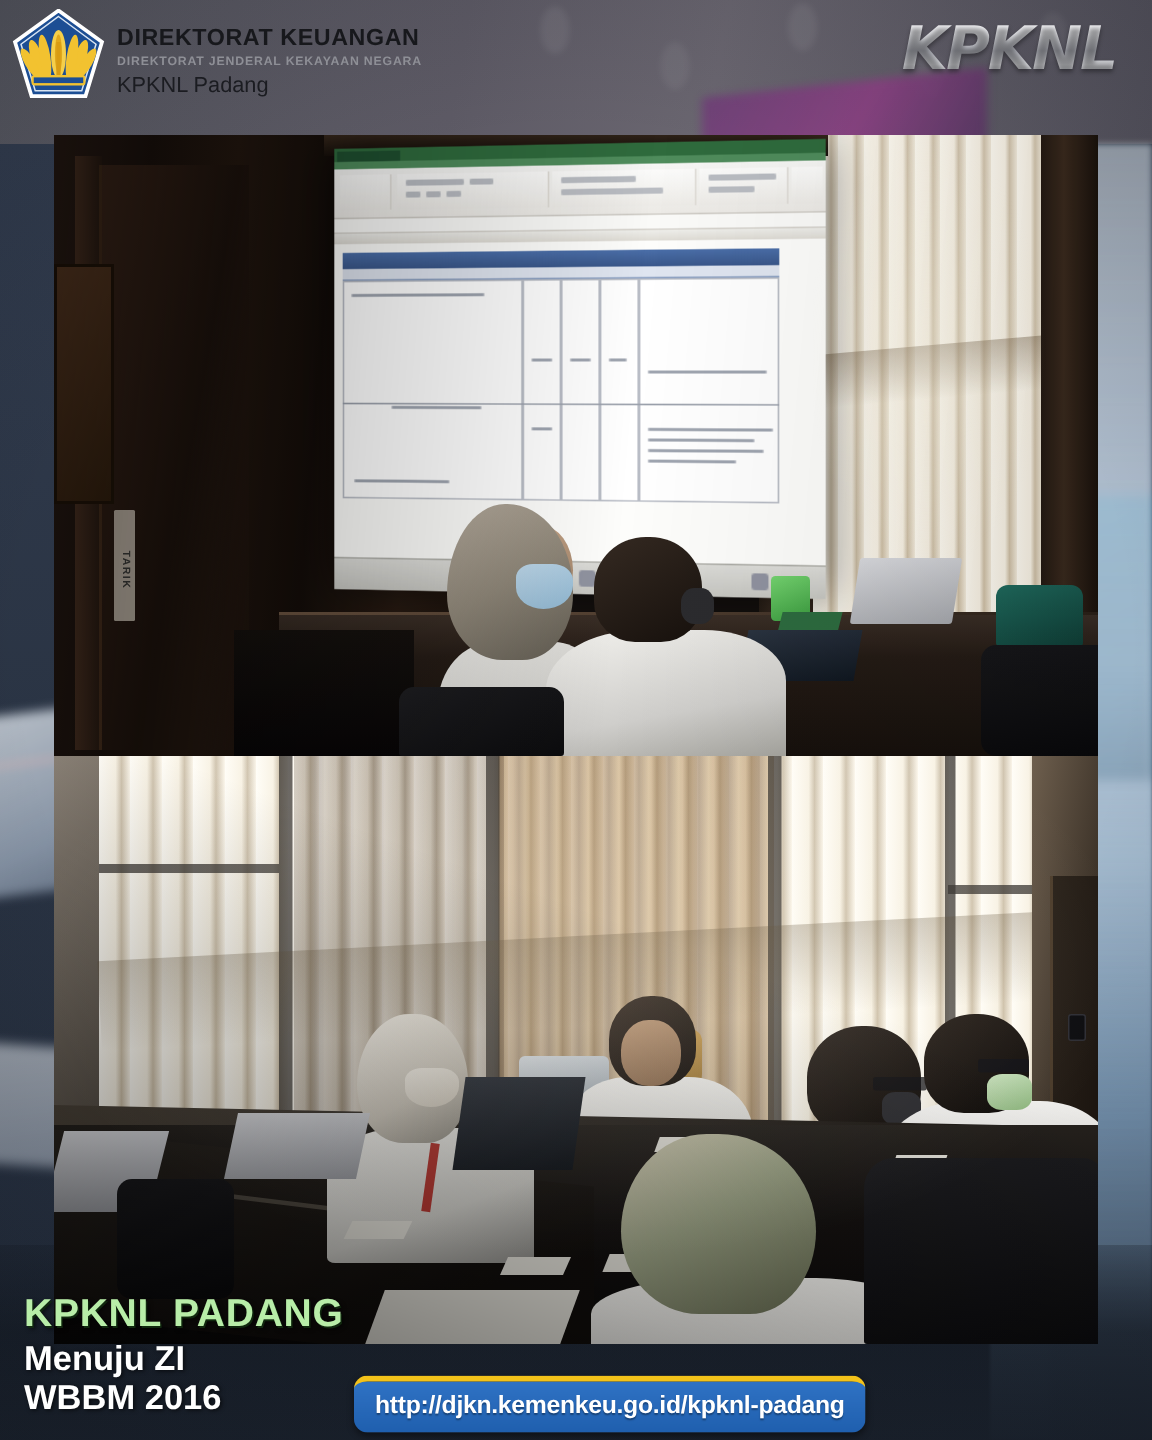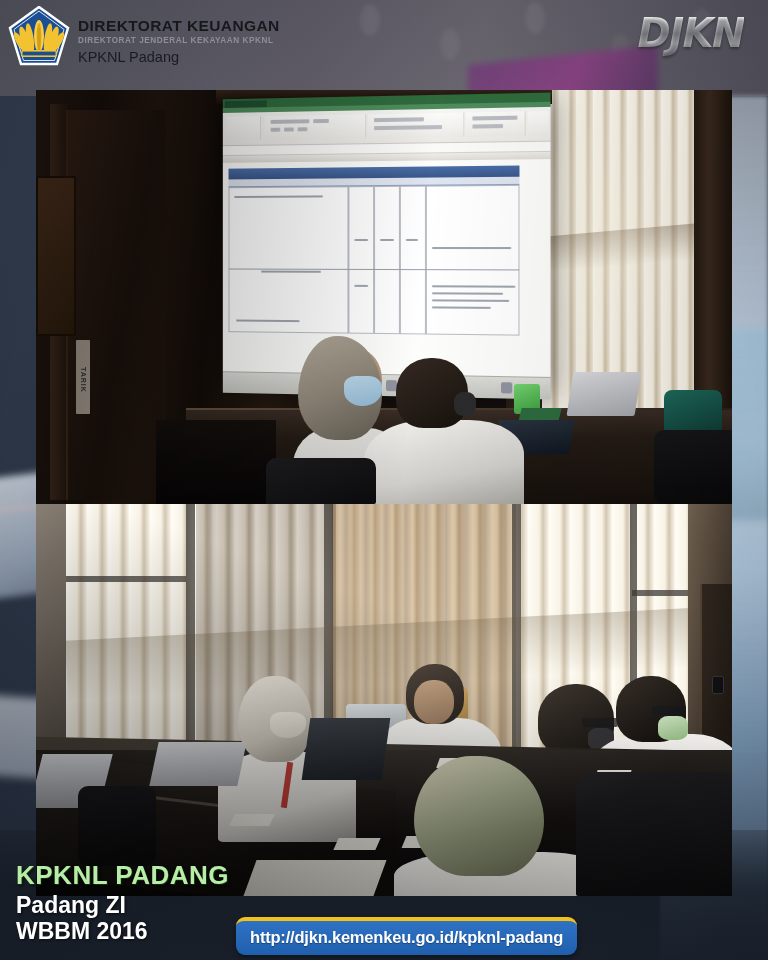--- a/index.html
+++ b/index.html
@@ -603,25 +603,25 @@
       <ellipse cx="31" cy="30" rx="2.4" ry="13" fill="#e0a81c"></ellipse>
       <rect x="29.6" y="22" width="2.8" height="24" fill="#d89c12"></rect>
 
       <rect x="13" y="44" width="36" height="7" rx="2" fill="#f2c230"></rect>
       <rect x="14.5" y="45.6" width="33" height="3.8" fill="#1c4e94"></rect>
     </svg>
   </div>
 
   <div class="hdr-text">
     <div class="hdr-l1">DIREKTORAT KEUANGAN</div>
-    <div class="hdr-l2">DIREKTORAT JENDERAL KEKAYAAN KPKNL</div>
+    <div class="hdr-l2">DIREKTORAT JENDERAL KEKAYAAN NEGARA</div>
     <div class="hdr-l3">KPKNL Padang</div>
   </div>
 
-  <div class="djkn">DJKN</div>
+  <div class="djkn">KPKNL</div>
 </div>
 
 <div id="photo-top">
   <div class="p t-wall"></div>
   <div class="p t-doorframe"></div>
   <div class="p t-door"></div>
   <div class="p t-cabinet"></div>
   <div class="p t-tarik">TARIK</div>
 
   <div class="p t-curtain-l"></div>
@@ -795,18 +795,18 @@
     <div class="p b-hijab-fg"></div>
   </div>
   <div class="p b-chair-fg"></div>
 
   <div class="p b-shade2"></div>
   <div class="p b-shade"></div>
 </div>
 
 <div id="footer">
   <div class="f-org">KPKNL PADANG</div>
-  <div class="f-zi">Padang ZI</div>
+  <div class="f-zi">Menuju ZI</div>
   <div class="f-wbbm">WBBM 2016</div>
   <div class="url-badge">
     <span>http://djkn.kemenkeu.go.id/kpknl-padang</span>
   </div>
 </div>
 
 </body></html>

